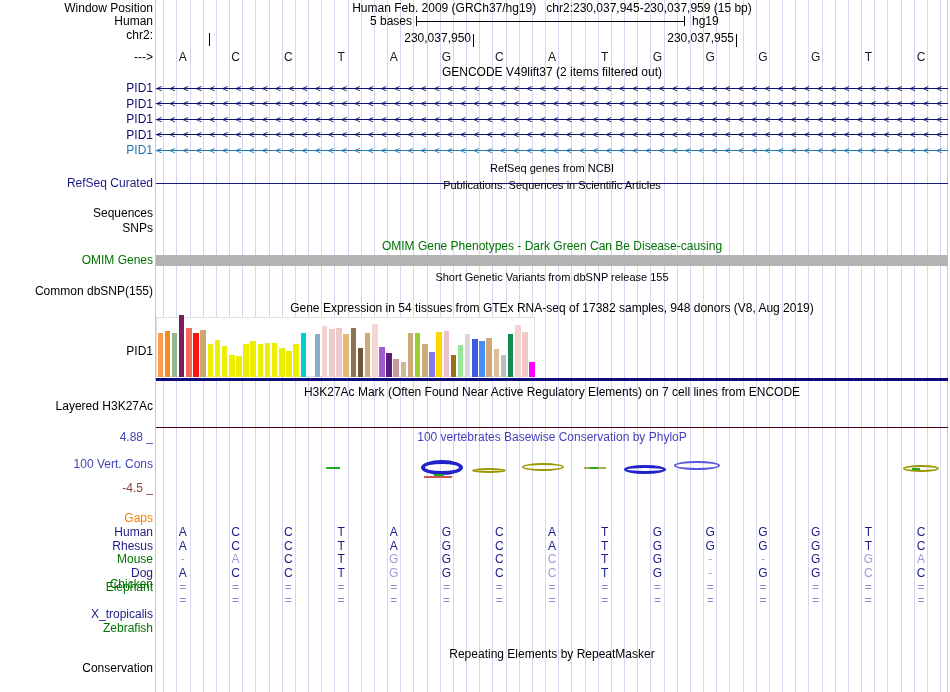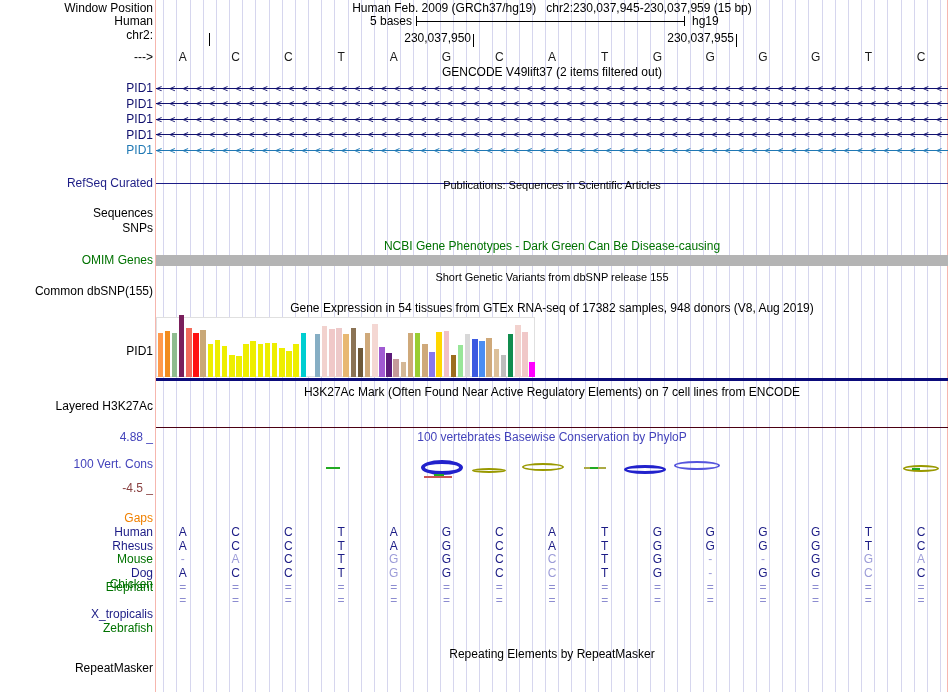--- a/index.html
+++ b/index.html
@@ -149,28 +149,29 @@
   <div class="lbl navy" style="top:128.5px">PID1</div>
   <div class="lbl teal" style="top:144px">PID1</div>
   <div id="gencode-rows">
       <div class="arrowrow" style="top: 82.5px; color: rgb(16, 16, 110); background-image: linear-gradient(transparent 5px, rgb(16, 16, 110) 5px, rgb(16, 16, 110) 6px, transparent 6px);">&lt;&lt;&lt;&lt;&lt;&lt;&lt;&lt;&lt;&lt;&lt;&lt;&lt;&lt;&lt;&lt;&lt;&lt;&lt;&lt;&lt;&lt;&lt;&lt;&lt;&lt;&lt;&lt;&lt;&lt;&lt;&lt;&lt;&lt;&lt;&lt;&lt;&lt;&lt;&lt;&lt;&lt;&lt;&lt;&lt;&lt;&lt;&lt;&lt;&lt;&lt;&lt;&lt;&lt;&lt;&lt;&lt;&lt;&lt;&lt;</div>
       <div class="arrowrow" style="top: 98px; color: rgb(16, 16, 110); background-image: linear-gradient(transparent 5px, rgb(16, 16, 110) 5px, rgb(16, 16, 110) 6px, transparent 6px);">&lt;&lt;&lt;&lt;&lt;&lt;&lt;&lt;&lt;&lt;&lt;&lt;&lt;&lt;&lt;&lt;&lt;&lt;&lt;&lt;&lt;&lt;&lt;&lt;&lt;&lt;&lt;&lt;&lt;&lt;&lt;&lt;&lt;&lt;&lt;&lt;&lt;&lt;&lt;&lt;&lt;&lt;&lt;&lt;&lt;&lt;&lt;&lt;&lt;&lt;&lt;&lt;&lt;&lt;&lt;&lt;&lt;&lt;&lt;&lt;</div>
       <div class="arrowrow" style="top: 113.5px; color: rgb(16, 16, 110); background-image: linear-gradient(transparent 5px, rgb(16, 16, 110) 5px, rgb(16, 16, 110) 6px, transparent 6px);">&lt;&lt;&lt;&lt;&lt;&lt;&lt;&lt;&lt;&lt;&lt;&lt;&lt;&lt;&lt;&lt;&lt;&lt;&lt;&lt;&lt;&lt;&lt;&lt;&lt;&lt;&lt;&lt;&lt;&lt;&lt;&lt;&lt;&lt;&lt;&lt;&lt;&lt;&lt;&lt;&lt;&lt;&lt;&lt;&lt;&lt;&lt;&lt;&lt;&lt;&lt;&lt;&lt;&lt;&lt;&lt;&lt;&lt;&lt;&lt;</div>
       <div class="arrowrow" style="top: 129px; color: rgb(16, 16, 110); background-image: linear-gradient(transparent 5px, rgb(16, 16, 110) 5px, rgb(16, 16, 110) 6px, transparent 6px);">&lt;&lt;&lt;&lt;&lt;&lt;&lt;&lt;&lt;&lt;&lt;&lt;&lt;&lt;&lt;&lt;&lt;&lt;&lt;&lt;&lt;&lt;&lt;&lt;&lt;&lt;&lt;&lt;&lt;&lt;&lt;&lt;&lt;&lt;&lt;&lt;&lt;&lt;&lt;&lt;&lt;&lt;&lt;&lt;&lt;&lt;&lt;&lt;&lt;&lt;&lt;&lt;&lt;&lt;&lt;&lt;&lt;&lt;&lt;&lt;</div>
       <div class="arrowrow" style="top: 144.5px; color: rgb(31, 120, 180); background-image: linear-gradient(transparent 5px, rgb(31, 120, 180) 5px, rgb(31, 120, 180) 6px, transparent 6px);">&lt;&lt;&lt;&lt;&lt;&lt;&lt;&lt;&lt;&lt;&lt;&lt;&lt;&lt;&lt;&lt;&lt;&lt;&lt;&lt;&lt;&lt;&lt;&lt;&lt;&lt;&lt;&lt;&lt;&lt;&lt;&lt;&lt;&lt;&lt;&lt;&lt;&lt;&lt;&lt;&lt;&lt;&lt;&lt;&lt;&lt;&lt;&lt;&lt;&lt;&lt;&lt;&lt;&lt;&lt;&lt;&lt;&lt;&lt;&lt;</div>
     </div>
 
+  <div class="ctitle small" style="top:161.5px">RefSeq genes from NCBI</div>
   <div class="lbl lnavy" style="top:176.5px">RefSeq Curated</div>
   <div class="hline" style="top:182.5px;height:1.5px;background:#1c1c86"></div>
 
   <div class="ctitle small" style="top:179px">Publications: Sequences in Scientific Articles</div>
   <div class="lbl" style="top:207px">Sequences</div>
   <div class="lbl" style="top:222px">SNPs</div>
 
-  <div class="ctitle green" style="top:240px">NCBI Gene Phenotypes - Dark Green Can Be Disease-causing</div>
+  <div class="ctitle green" style="top:240px">OMIM Gene Phenotypes - Dark Green Can Be Disease-causing</div>
   <div class="lbl green" style="top:254px">OMIM Genes</div>
   <div class="hline" style="top:255px;height:11px;background:#b4b4b4"></div>
 
   <div class="ctitle small" style="top:270.5px">Short Genetic Variants from dbSNP release 155</div>
   <div class="lbl" style="top:284.5px">Common dbSNP(155)</div>
 
   <div class="ctitle" style="top:301.5px">Gene Expression in 54 tissues from GTEx RNA-seq of 17382 samples, 948 donors (V8, Aug 2019)</div>
   <div class="lbl" style="top:344.5px">PID1</div>
   <div id="gtex-box"></div>
   <div id="gtex-bars">
@@ -348,15 +349,15 @@
       <span class="acell eq" style="left: 710.165px; top: 594px;">=</span>
       <span class="acell eq" style="left: 762.895px; top: 594px;">=</span>
       <span class="acell eq" style="left: 815.625px; top: 594px;">=</span>
       <span class="acell eq" style="left: 868.355px; top: 594px;">=</span>
       <span class="acell eq" style="left: 921.085px; top: 594px;">=</span>
       <div class="lbl" style="top: 608px; color: rgb(28, 28, 134);">X_tropicalis</div>
       <div class="lbl" style="top: 621.5px; color: rgb(0, 114, 0);">Zebrafish</div>
     </div>
 
   <div class="ctitle" style="top:648px">Repeating Elements by RepeatMasker</div>
-  <div class="lbl" style="top:662px">RepeatMasker</div>
+  <div class="lbl" style="top:662px">Conservation</div>
 
 </div>
 
 </body></html>

